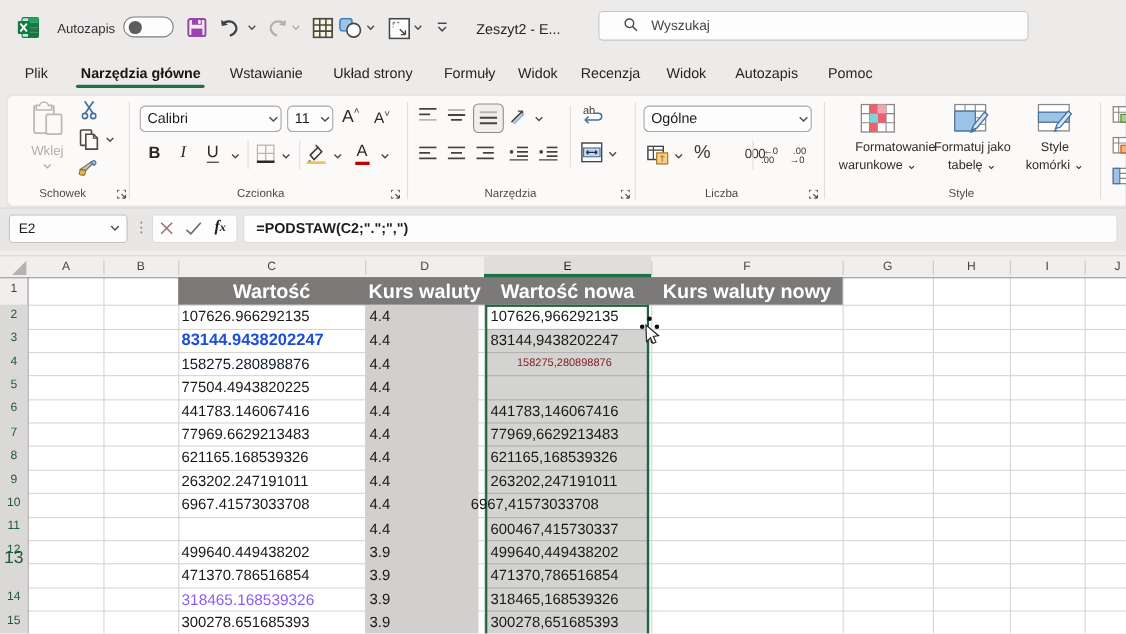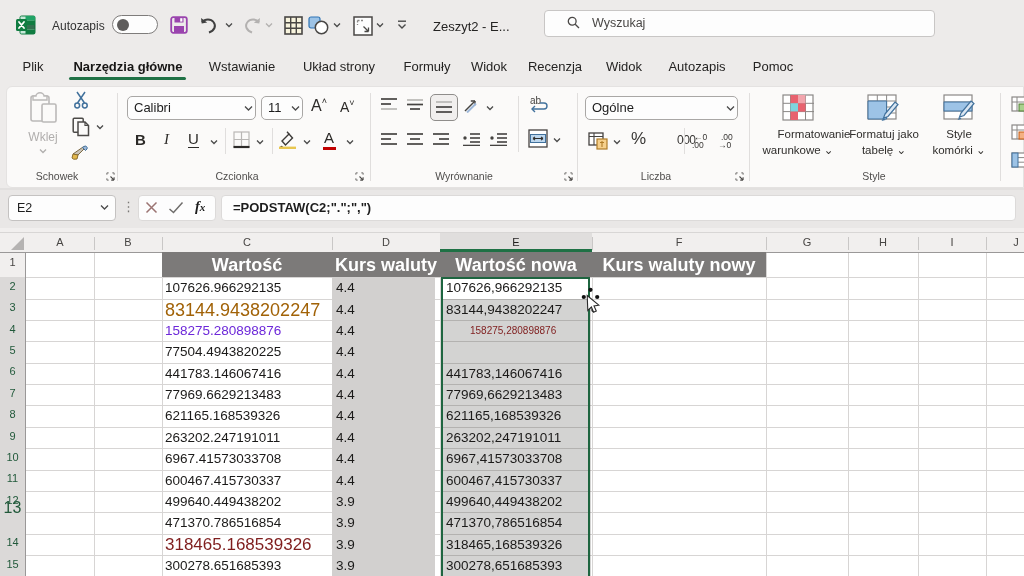--- a/index.html
+++ b/index.html
@@ -299,21 +299,21 @@
 <svg class="abs" style="left:528px;top:129px" width="20" height="19" viewBox="0 0 20 19">
  <rect x="1" y="1" width="18" height="17" fill="#fff" stroke="#454341" stroke-width="1.3"></rect>
  <rect x="2.5" y="5.5" width="15" height="8" fill="#bdd7ee" stroke="#41719c" stroke-width="1"></rect>
  <path d="M5 9.5 h10 M5 9.5 l2 -1.7 M5 9.5 l2 1.7 M15 9.5 l-2 -1.7 M15 9.5 l-2 1.7" stroke="#2f2d2b" stroke-width="1.1" fill="none"></path>
 </svg>
 <div class="chev" style="left:553px;top:137px">
       <svg width="8" height="6" viewBox="0 0 8 6">
         <path d="M1 1.5 L4 4.5 L7 1.5" fill="none" stroke="#4a4a4a" stroke-width="1.3"></path>
       </svg>
     </div>
-<div class="glabel" style="left:464px;top:170px;">Wyrównanie</div>
+<div class="glabel" style="left:464px;top:170px;">Narzędzia</div>
 <svg class="launch" style="left:564px;top:172px" width="10" height="10" viewBox="0 0 10 10">
       <path d="M1 3 V1 H3 M7 1 H9 V3 M1 7 V9 H3" fill="none" stroke="#6d6b69" stroke-width="1.1"></path>
       <path d="M5 5 L9 9 M9 9 V5.8 M9 9 H5.8" stroke="#4c4a48" stroke-width="1.2"></path>
     </svg>
 <div class="sep" style="left:577px;top:93px;height:88px;"></div>
 
 <div class="abs" style="left:585px;top:96px;width:153px;height:24px;background:#fdfdfd;border:1px solid #a9a7a5;border-radius:5px;box-sizing:border-box;"></div>
 <div class="txt" style="left:592px;top:100px;font-size:13px;color:#1c1c1c;">Ogólne</div>
 <div class="chev" style="left:726px;top:105px">
       <svg width="9" height="7" viewBox="0 0 9 7">
@@ -491,53 +491,52 @@
 <div class="txt" style="left:12.5px;top:201.5px;font-size:11px;color:#21593a;transform:translateX(-50%);">9</div>
 <div class="txt" style="left:12.5px;top:222.8px;font-size:11px;color:#21593a;transform:translateX(-50%);">10</div>
 <div class="txt" style="left:12.5px;top:244.2px;font-size:11px;color:#21593a;transform:translateX(-50%);">11</div>
 <div class="txt" style="left:12.5px;top:265.5px;font-size:11px;color:#21593a;transform:translateX(-50%);">12</div>
 <div class="txt" style="left:12.5px;top:271px;font-size:16px;color:#21593a;transform:translateX(-50%);">13</div>
 <div class="txt" style="left:12.5px;top:308.3px;font-size:11px;color:#21593a;transform:translateX(-50%);">14</div>
 <div class="txt" style="left:12.5px;top:329.6px;font-size:11px;color:#21593a;transform:translateX(-50%);">15</div>
 <div class="txt" style="left:165px;top:49.3px;height:21.4px;line-height:22.4px;font-size:13.5px;color:#1b1a19;">107626.966292135</div>
 <div class="txt" style="left:336px;top:49.3px;height:21.4px;line-height:22.4px;font-size:13.5px;color:#1b1a19;">4.4</div>
 <div class="txt" style="left:446px;top:49.3px;height:21.4px;line-height:22.4px;font-size:13.5px;color:#1b1a19;">107626,966292135</div>
-<div class="txt" style="left:165px;top:70.7px;height:21.4px;line-height:22.4px;font-size:18px;color:#a16207;">83144.9438202247</div>
+<div class="txt" style="left:165px;top:70.7px;height:21.4px;line-height:22.4px;font-size:15px;color:#1d4ed8;font-weight:bold;">83144.9438202247</div>
 <div class="txt" style="left:336px;top:70.7px;height:21.4px;line-height:22.4px;font-size:13.5px;color:#1b1a19;">4.4</div>
 <div class="txt" style="left:446px;top:70.7px;height:21.4px;line-height:22.4px;font-size:13.5px;color:#1b1a19;">83144,9438202247</div>
-<div class="txt" style="left:165px;top:92.0px;height:21.4px;line-height:22.4px;font-size:13.5px;color:#6d28d9;">158275.280898876</div>
+<div class="txt" style="left:165px;top:92.0px;height:21.4px;line-height:22.4px;font-size:13.5px;color:#0f172a;">158275.280898876</div>
 <div class="txt" style="left:336px;top:92.0px;height:21.4px;line-height:22.4px;font-size:13.5px;color:#1b1a19;">4.4</div>
 <div class="txt" style="left:470px;top:92.0px;height:21.4px;line-height:22.4px;font-size:10px;color:#7f1d1d;">158275,280898876</div>
 <div class="txt" style="left:165px;top:113.4px;height:21.4px;line-height:22.4px;font-size:13.5px;color:#1b1a19;">77504.4943820225</div>
 <div class="txt" style="left:336px;top:113.4px;height:21.4px;line-height:22.4px;font-size:13.5px;color:#1b1a19;">4.4</div>
 <div class="txt" style="left:165px;top:134.7px;height:21.4px;line-height:22.4px;font-size:13.5px;color:#1b1a19;">441783.146067416</div>
 <div class="txt" style="left:336px;top:134.7px;height:21.4px;line-height:22.4px;font-size:13.5px;color:#1b1a19;">4.4</div>
 <div class="txt" style="left:446px;top:134.7px;height:21.4px;line-height:22.4px;font-size:13.5px;color:#1b1a19;">441783,146067416</div>
 <div class="txt" style="left:165px;top:156.1px;height:21.4px;line-height:22.4px;font-size:13.5px;color:#1b1a19;">77969.6629213483</div>
 <div class="txt" style="left:336px;top:156.1px;height:21.4px;line-height:22.4px;font-size:13.5px;color:#1b1a19;">4.4</div>
 <div class="txt" style="left:446px;top:156.1px;height:21.4px;line-height:22.4px;font-size:13.5px;color:#1b1a19;">77969,6629213483</div>
 <div class="txt" style="left:165px;top:177.4px;height:21.4px;line-height:22.4px;font-size:13.5px;color:#1b1a19;">621165.168539326</div>
 <div class="txt" style="left:336px;top:177.4px;height:21.4px;line-height:22.4px;font-size:13.5px;color:#1b1a19;">4.4</div>
 <div class="txt" style="left:446px;top:177.4px;height:21.4px;line-height:22.4px;font-size:13.5px;color:#1b1a19;">621165,168539326</div>
 <div class="txt" style="left:165px;top:198.8px;height:21.4px;line-height:22.4px;font-size:13.5px;color:#1b1a19;">263202.247191011</div>
 <div class="txt" style="left:336px;top:198.8px;height:21.4px;line-height:22.4px;font-size:13.5px;color:#1b1a19;">4.4</div>
 <div class="txt" style="left:446px;top:198.8px;height:21.4px;line-height:22.4px;font-size:13.5px;color:#1b1a19;">263202,247191011</div>
 <div class="txt" style="left:165px;top:220.2px;height:21.4px;line-height:22.4px;font-size:13.5px;color:#1b1a19;">6967.41573033708</div>
 <div class="txt" style="left:336px;top:220.2px;height:21.4px;line-height:22.4px;font-size:13.5px;color:#1b1a19;">4.4</div>
-<div class="txt" style="left:446px;top:220.2px;height:21.4px;line-height:22.4px;font-size:13.5px;color:#1b1a19;">6967,41573033708</div>
-<div class="txt" style="left:165px;top:241.5px;height:21.4px;line-height:22.4px;font-size:13.5px;color:#1b1a19;">600467.415730337</div>
+<div class="txt" style="left:428px;top:220.2px;height:21.4px;line-height:22.4px;font-size:13.5px;color:#1b1a19;">6967,41573033708</div>
 <div class="txt" style="left:336px;top:241.5px;height:21.4px;line-height:22.4px;font-size:13.5px;color:#1b1a19;">4.4</div>
 <div class="txt" style="left:446px;top:241.5px;height:21.4px;line-height:22.4px;font-size:13.5px;color:#1b1a19;">600467,415730337</div>
 <div class="txt" style="left:165px;top:262.9px;height:21.4px;line-height:22.4px;font-size:13.5px;color:#1b1a19;">499640.449438202</div>
 <div class="txt" style="left:336px;top:262.9px;height:21.4px;line-height:22.4px;font-size:13.5px;color:#1b1a19;">3.9</div>
 <div class="txt" style="left:446px;top:262.9px;height:21.4px;line-height:22.4px;font-size:13.5px;color:#1b1a19;">499640,449438202</div>
 <div class="txt" style="left:165px;top:284.2px;height:21.4px;line-height:22.4px;font-size:13.5px;color:#1b1a19;">471370.786516854</div>
 <div class="txt" style="left:336px;top:284.2px;height:21.4px;line-height:22.4px;font-size:13.5px;color:#1b1a19;">3.9</div>
 <div class="txt" style="left:446px;top:284.2px;height:21.4px;line-height:22.4px;font-size:13.5px;color:#1b1a19;">471370,786516854</div>
-<div class="txt" style="left:165px;top:305.6px;height:21.4px;line-height:22.4px;font-size:17px;color:#7f1d1d;">318465.168539326</div>
+<div class="txt" style="left:165px;top:305.6px;height:21.4px;line-height:22.4px;font-size:14px;color:#8b5cf6;">318465.168539326</div>
 <div class="txt" style="left:336px;top:305.6px;height:21.4px;line-height:22.4px;font-size:13.5px;color:#1b1a19;">3.9</div>
 <div class="txt" style="left:446px;top:305.6px;height:21.4px;line-height:22.4px;font-size:13.5px;color:#1b1a19;">318465,168539326</div>
 <div class="txt" style="left:165px;top:326.9px;height:21.4px;line-height:22.4px;font-size:13.5px;color:#1b1a19;">300278.651685393</div>
 <div class="txt" style="left:336px;top:326.9px;height:21.4px;line-height:22.4px;font-size:13.5px;color:#1b1a19;">3.9</div>
 <div class="txt" style="left:446px;top:326.9px;height:21.4px;line-height:22.4px;font-size:13.5px;color:#1b1a19;">300278,651685393</div>
 <svg class="abs" style="left:578px;top:56px" width="34" height="34" viewBox="0 0 34 34">
 <circle cx="12.5" cy="5.8" r="2.1" fill="#111"></circle>
 <circle cx="5.8" cy="13" r="2.1" fill="#111"></circle>
 <circle cx="19.2" cy="13" r="2.1" fill="#111"></circle>
 <circle cx="12" cy="19.2" r="2.1" fill="#111"></circle>

